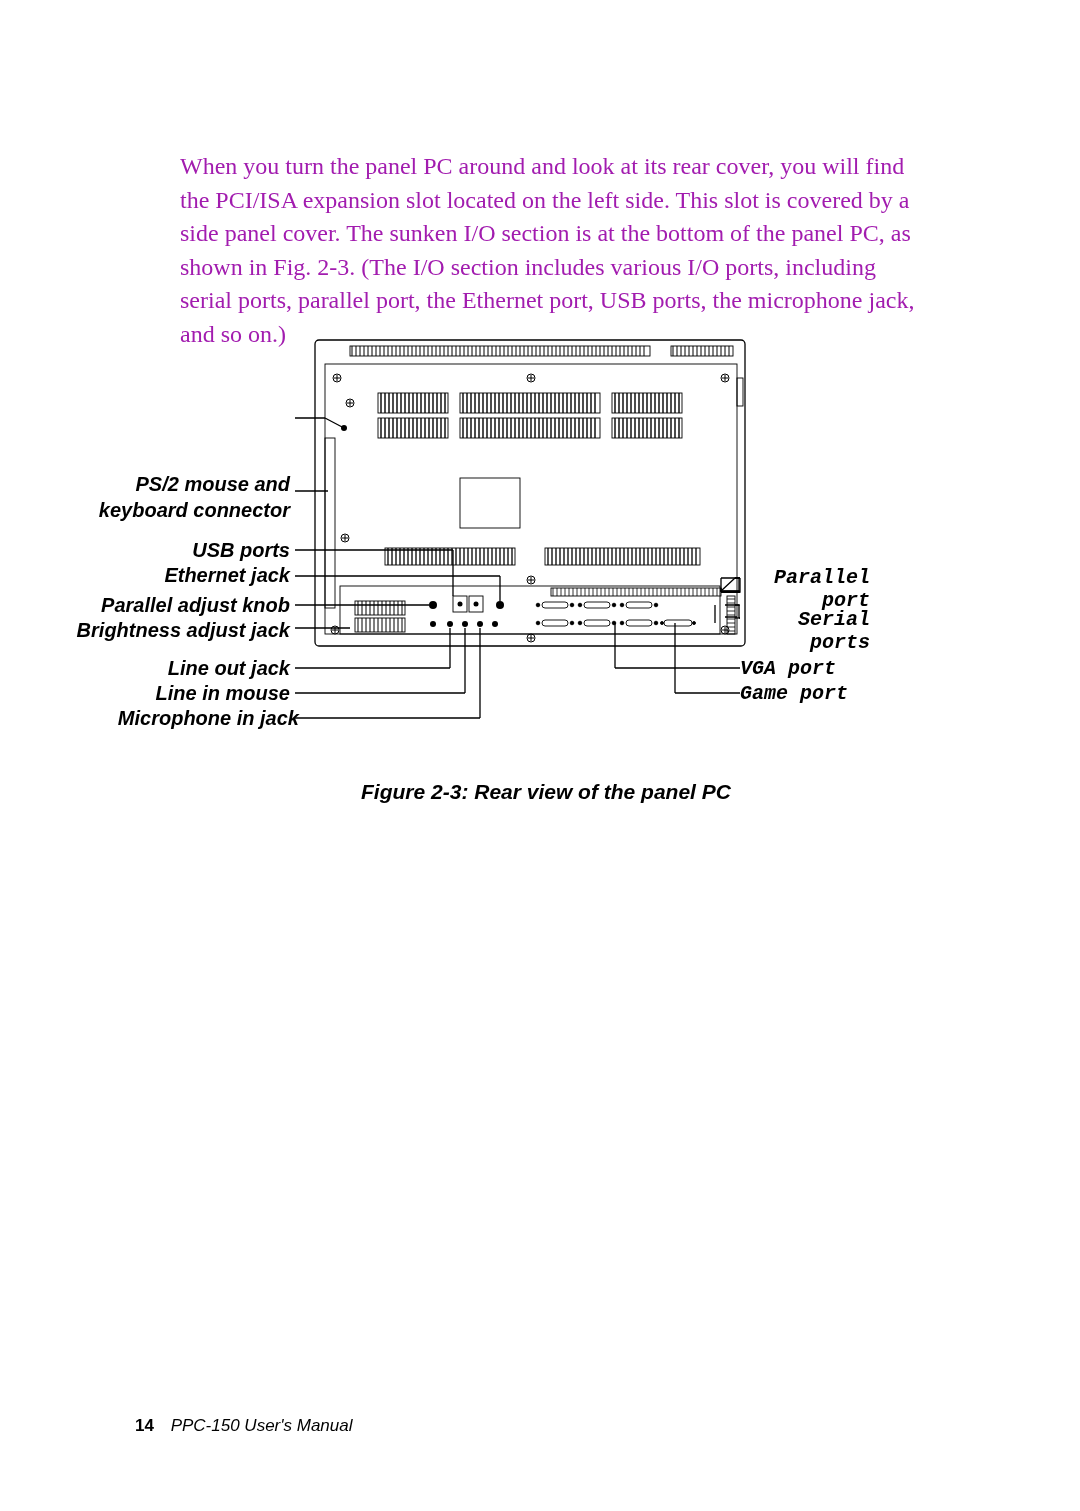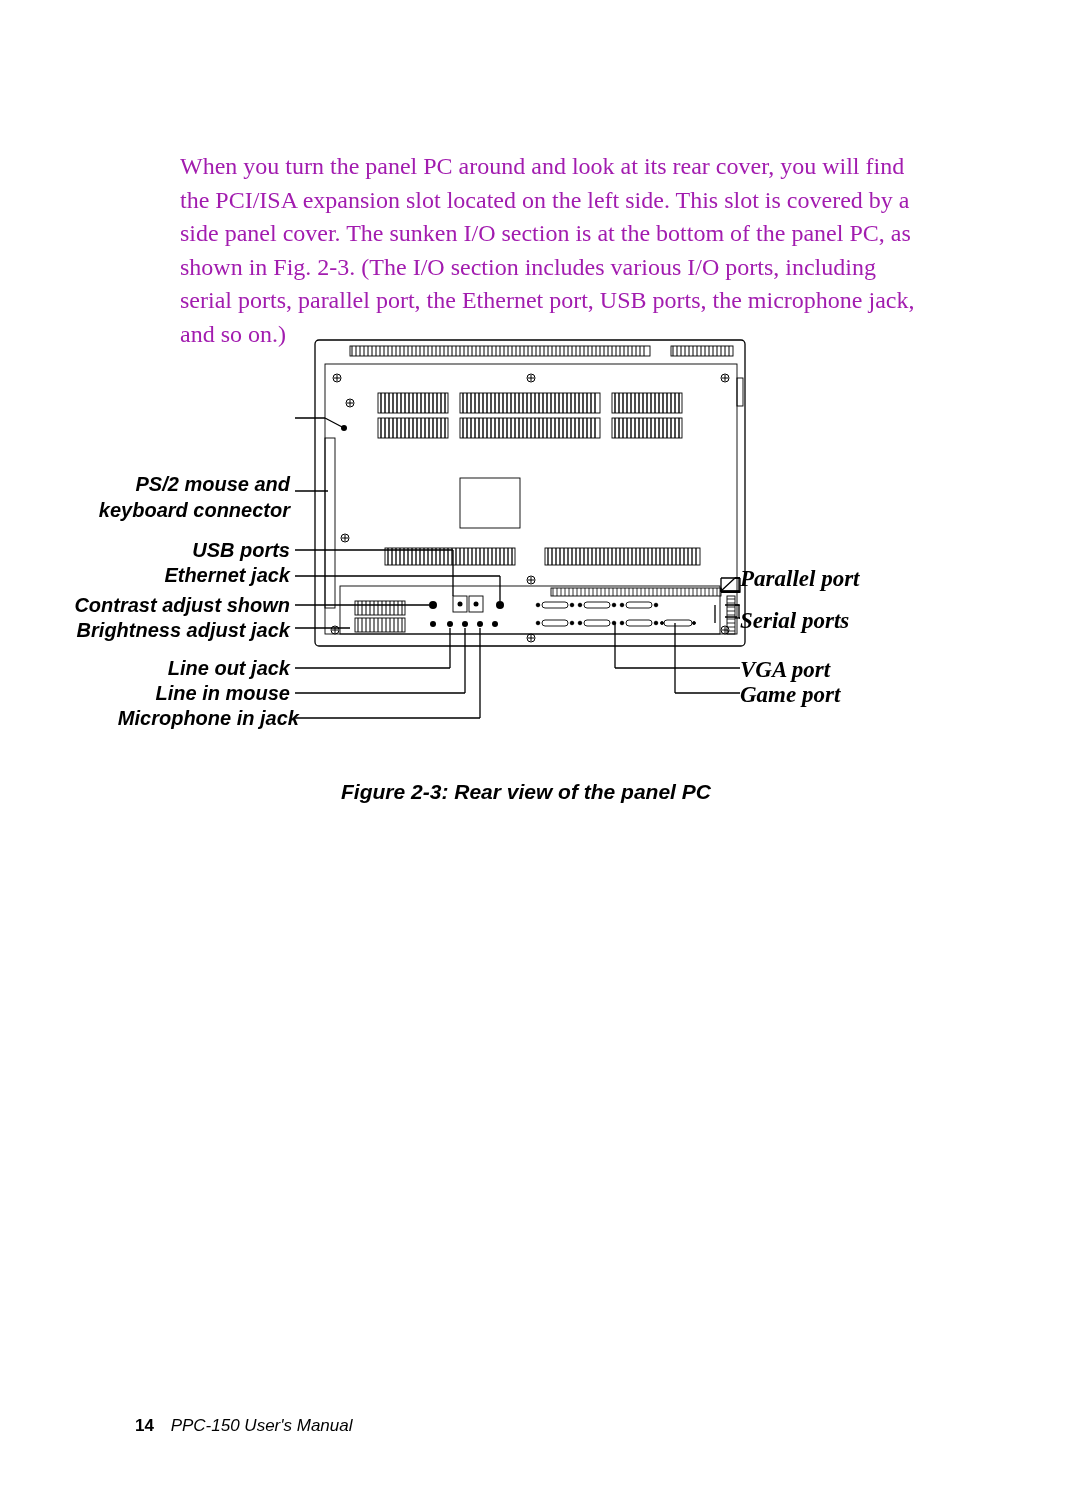--- a/index.html
+++ b/index.html
@@ -34,34 +34,35 @@
       font-weight: bold;
       font-family: Arial, Helvetica, sans-serif;
       font-size: 20px;
       color: #000;
     }
     .label-right {
       position: absolute;
       text-align: right;
       font-style: italic;
       font-weight: bold;
-      font-family: Liberation Serif, serif;
-      font-size: 23px;
+      font-family: Liberation Mono, monospace;
+      font-size: 20px;
       color: #000;
     }
     .caption {
       position: absolute;
       left: 0;
       top: 780px;
       width: 1052px;
       text-align: center;
       font-style: italic;
       font-weight: bold;
       font-family: Arial, Helvetica, sans-serif;
       font-size: 21px;
+      padding-left: 20px;
     }
     .footer {
       position: absolute;
       left: 135px;
       bottom: 75px;
       font-family: Arial, Helvetica, sans-serif;
       font-size: 17px;
     }
     .footer .pg {
       font-weight: bold;
@@ -80,21 +81,21 @@
 </head>
 <body>
 
 <div class="paragraph">When you turn the panel PC around and look at its rear cover, you will find the PCI/ISA expansion slot located on the left side. This slot is covered by a side panel cover. The sunken I/O section is at the bottom of the panel PC, as shown in Fig. 2-3. (The I/O section includes various I/O ports, including serial ports, parallel port, the Ethernet port, USB ports, the microphone jack, and so on.)</div>
 
 <div class="figure-container">
 
   <div class="label-left" style="left:0; top:133px; width:230px; line-height:1.3;">PS/2 mouse and keyboard connector</div>
   <div class="label-left" style="left:0; top:201px; width:230px;">USB ports</div>
   <div class="label-left" style="left:0; top:226px; width:230px;">Ethernet jack</div>
-  <div class="label-left" style="left:0; top:256px; width:230px;">Contrast adjust shown</div>
+  <div class="label-left" style="left:0; top:256px; width:230px;">Parallel adjust knob</div>
   <div class="label-left" style="left:0; top:281px; width:230px;">Brightness adjust jack</div>
   <div class="label-left" style="left:0; top:319px; width:230px;">Line out jack</div>
   <div class="label-left" style="left:0; top:344px; width:230px;">Line in mouse</div>
   <div class="label-left" style="left:9px; top:369px; width:230px;">Microphone in jack</div>
 
   <div class="label-right" style="left:680px; top:228px;">Parallel port</div>
   <div class="label-right" style="left:680px; top:270px;">Serial ports</div>
   <div class="label-right" style="left:680px; top:319px;">VGA port</div>
   <div class="label-right" style="left:680px; top:344px;">Game port</div>
 

